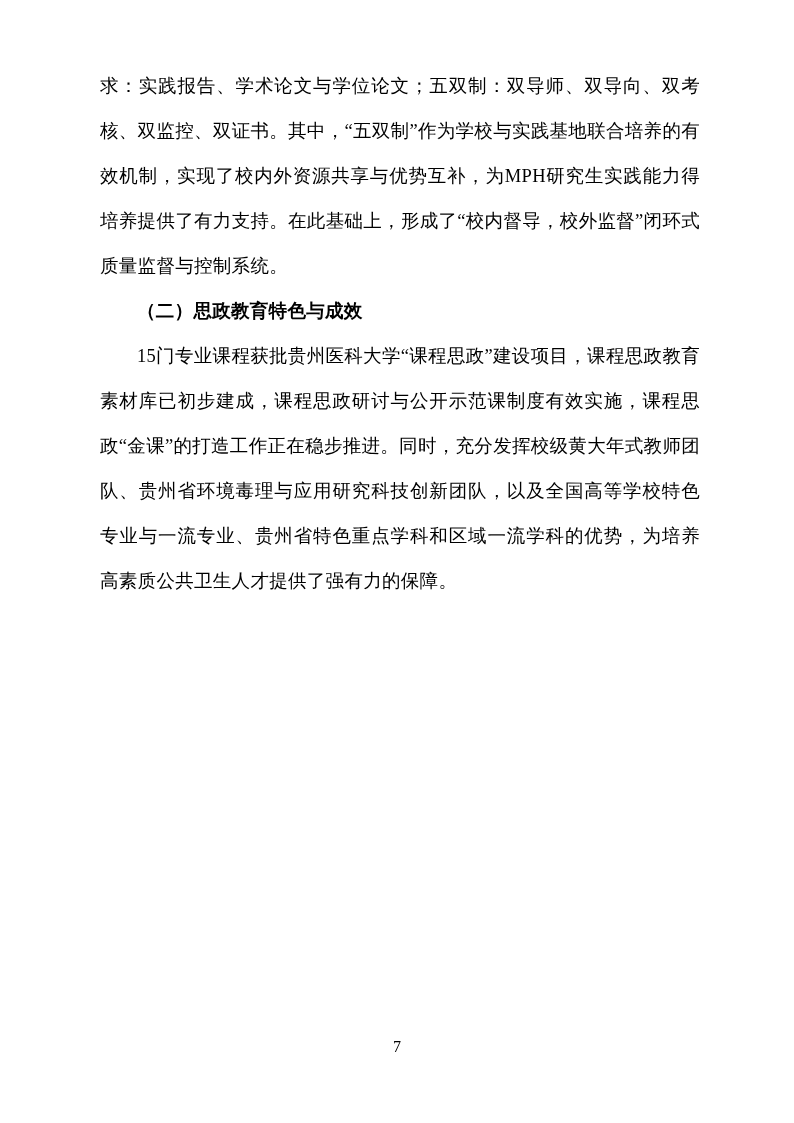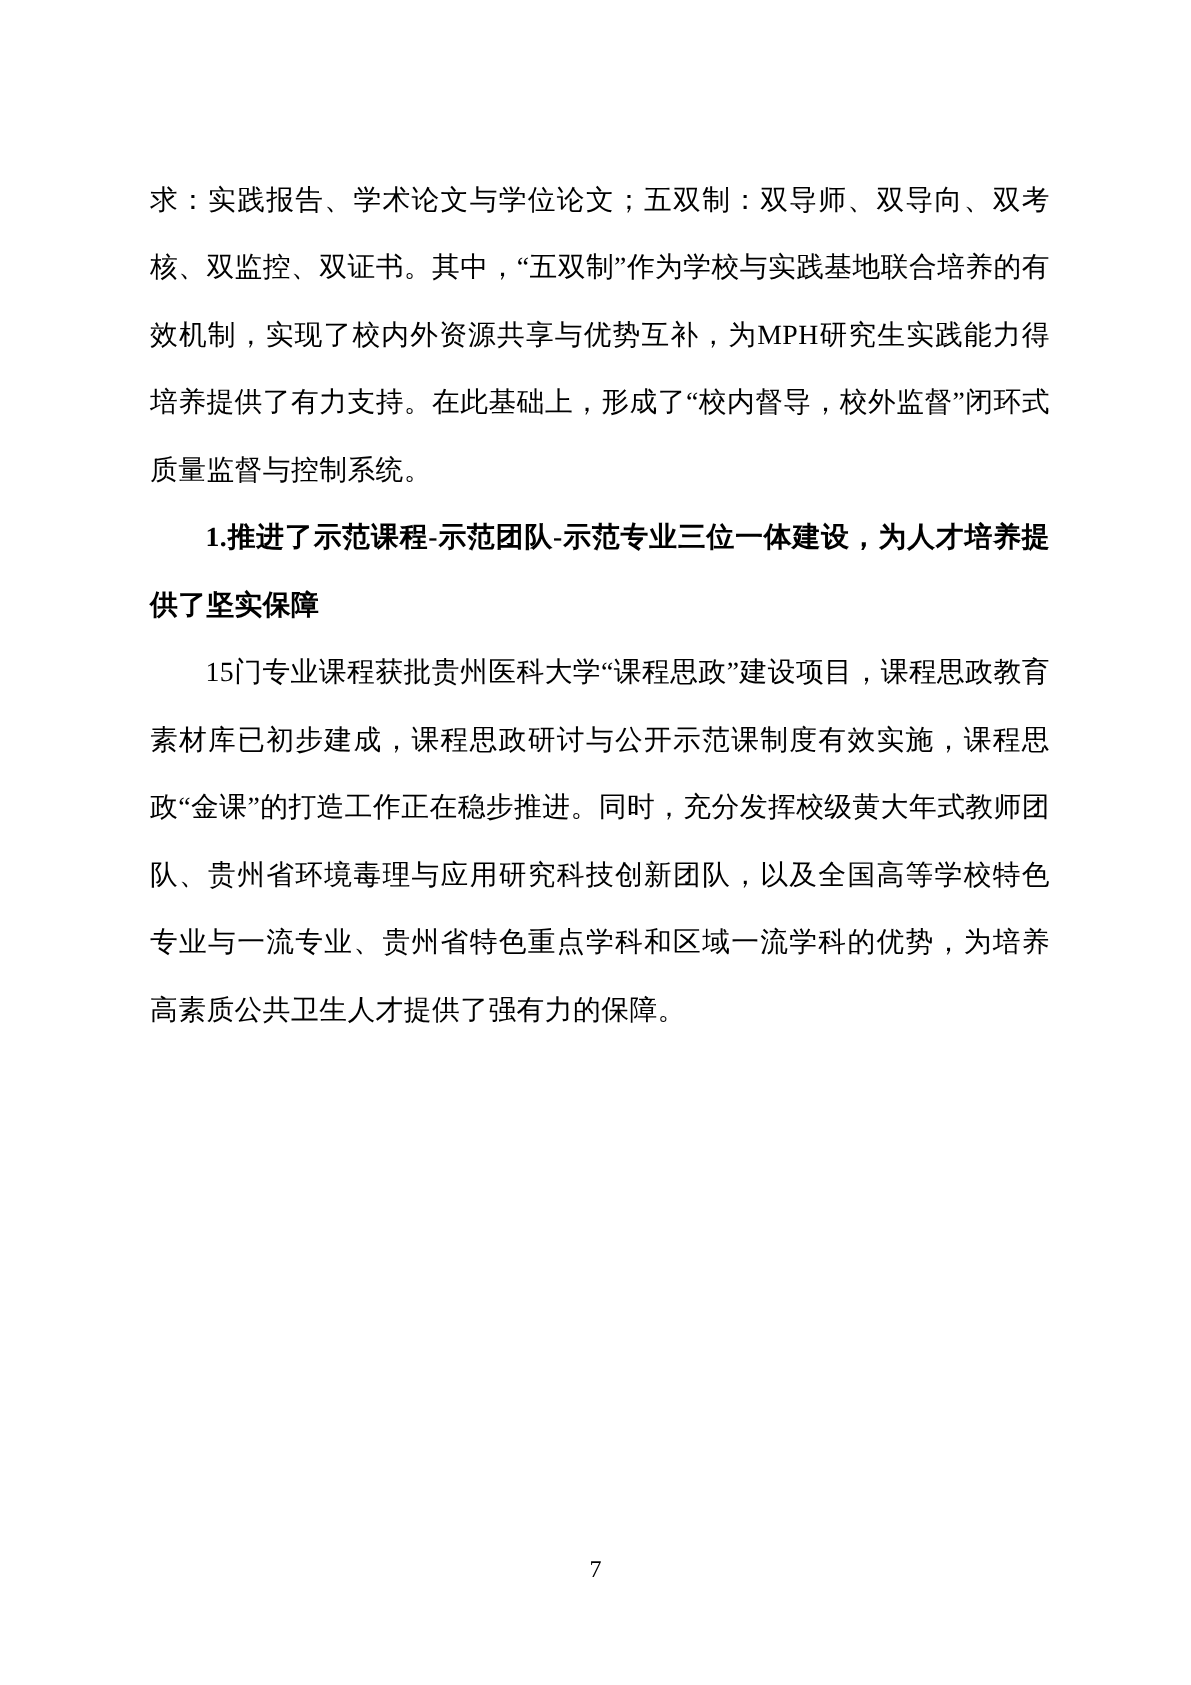--- a/index.html
+++ b/index.html
@@ -13,21 +13,21 @@
     font-family: "Liberation Serif", "DejaVu Serif", serif;
     color: #000000;
     position: relative;
     overflow: hidden;
   }
   .page {
     position: relative;
     width: 794px;
     height: 894px;
     box-sizing: border-box;
-    padding: 112px 96px 60px 100px;
+    padding: 64px 96px 60px 100px;
     border-radius: 27px;
   }
   .content {
     width: 600px;
   }
   p {
     margin: 0;
     font-size: 18.5px;
     line-height: 45px;
     text-align: justify;
@@ -54,17 +54,17 @@
     font-size: 16px;
     font-family: "Liberation Serif", "DejaVu Serif", serif;
   }
 </style>
 </head>
 <body>
 
 <div class="page">
   <div class="content">
     <p class="body">求：实践报告、学术论文与学位论文；五双制：双导师、双导向、双考核、双监控、双证书。其中，“五双制”作为学校与实践基地联合培养的有效机制，实现了校内外资源共享与优势互补，为MPH研究生实践能力得培养提供了有力支持。在此基础上，形成了“校内督导，校外监督”闭环式质量监督与控制系统。</p>
-    <p class="subheading">1.推进了示范课程-示范团队-示范专业三位一体建设，为人才培养提供了坚实保障</p>
+    <p class="heading">（二）思政教育特色与成效</p>
     <p class="indent">15门专业课程获批贵州医科大学“课程思政”建设项目，课程思政教育素材库已初步建成，课程思政研讨与公开示范课制度有效实施，课程思政“金课”的打造工作正在稳步推进。同时，充分发挥校级黄大年式教师团队、贵州省环境毒理与应用研究科技创新团队，以及全国高等学校特色专业与一流专业、贵州省特色重点学科和区域一流学科的优势，为培养高素质公共卫生人才提供了强有力的保障。</p>
   </div>
   <div class="page-number">7</div>
 </div>
 
 </body></html>

